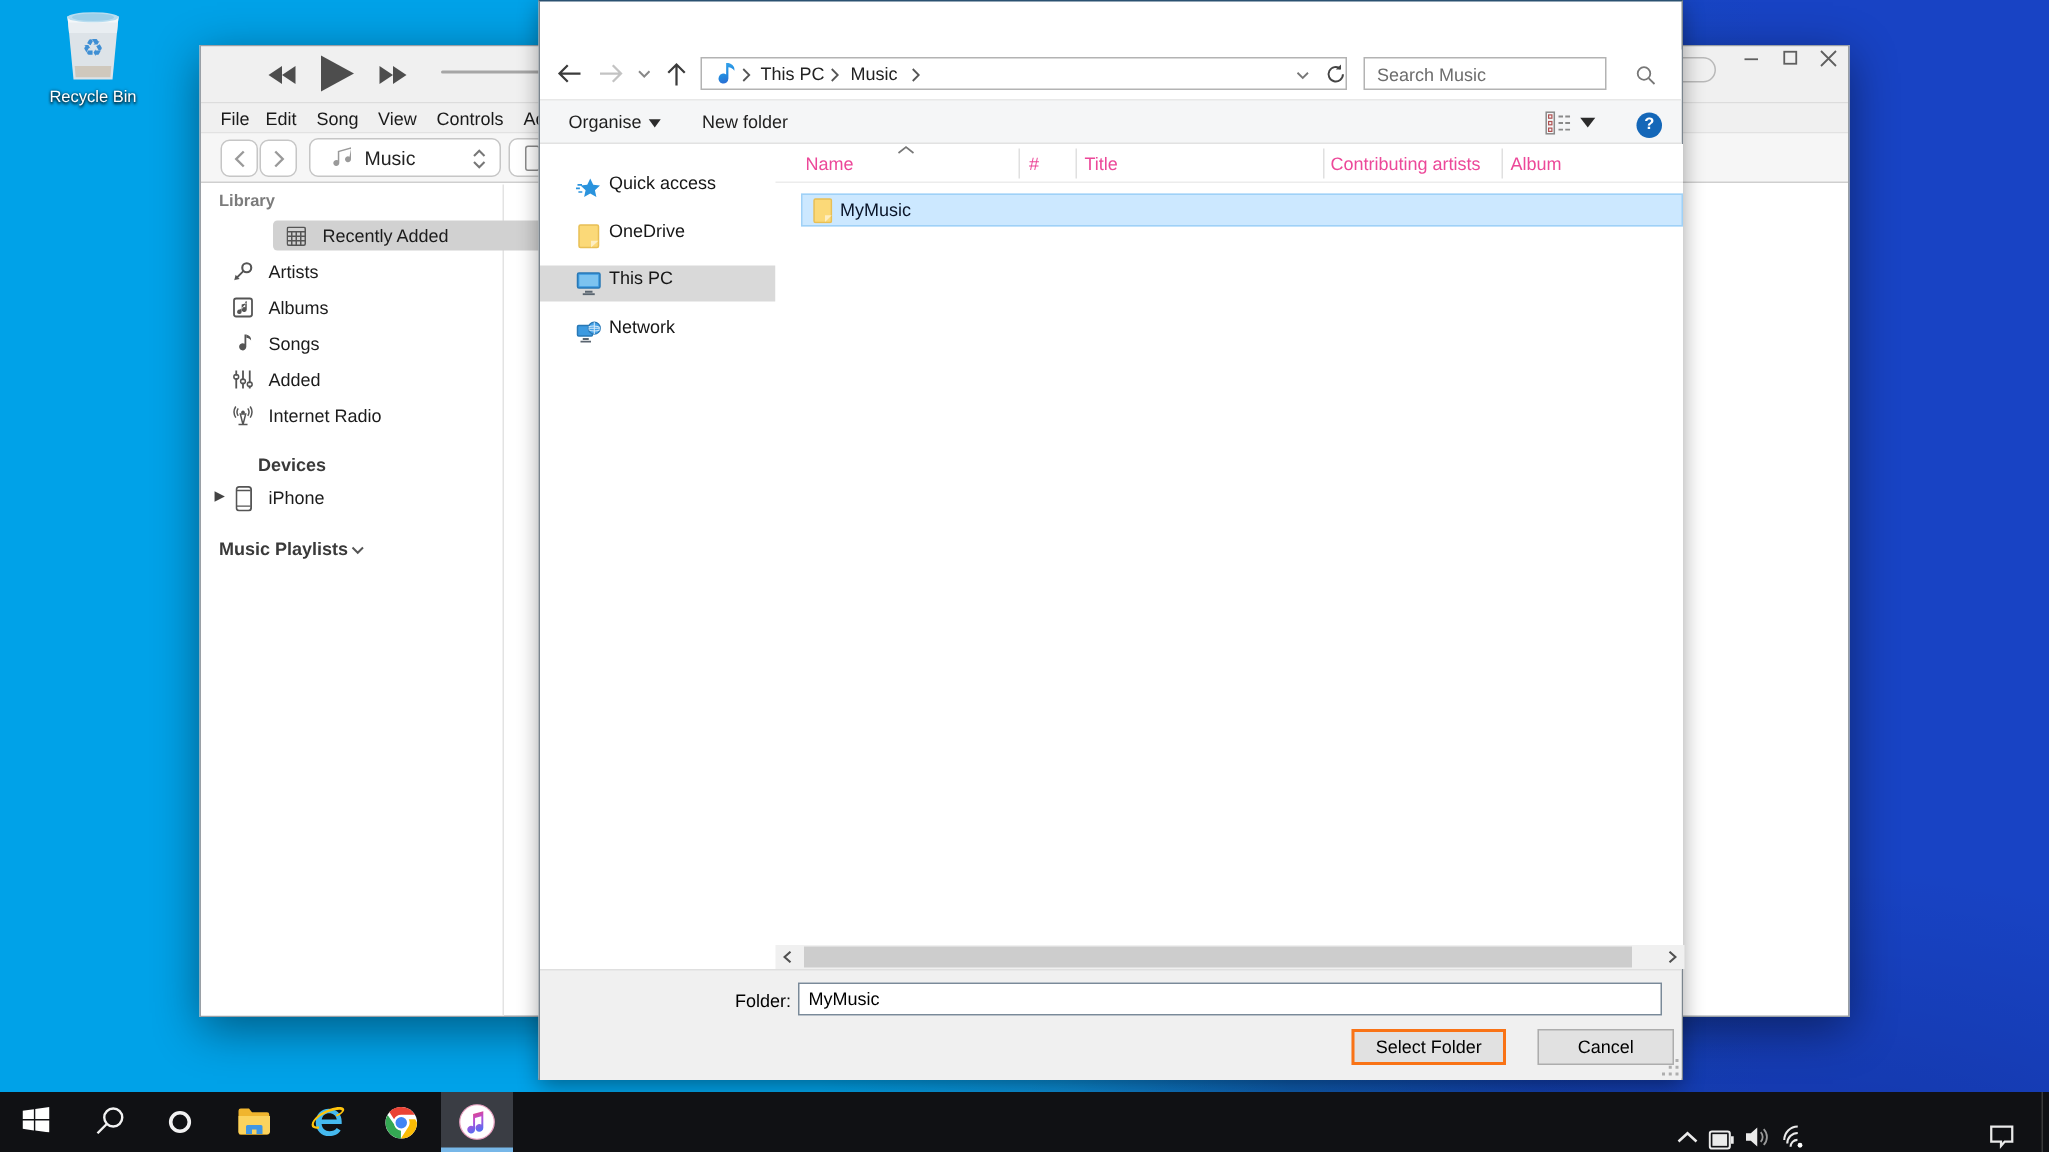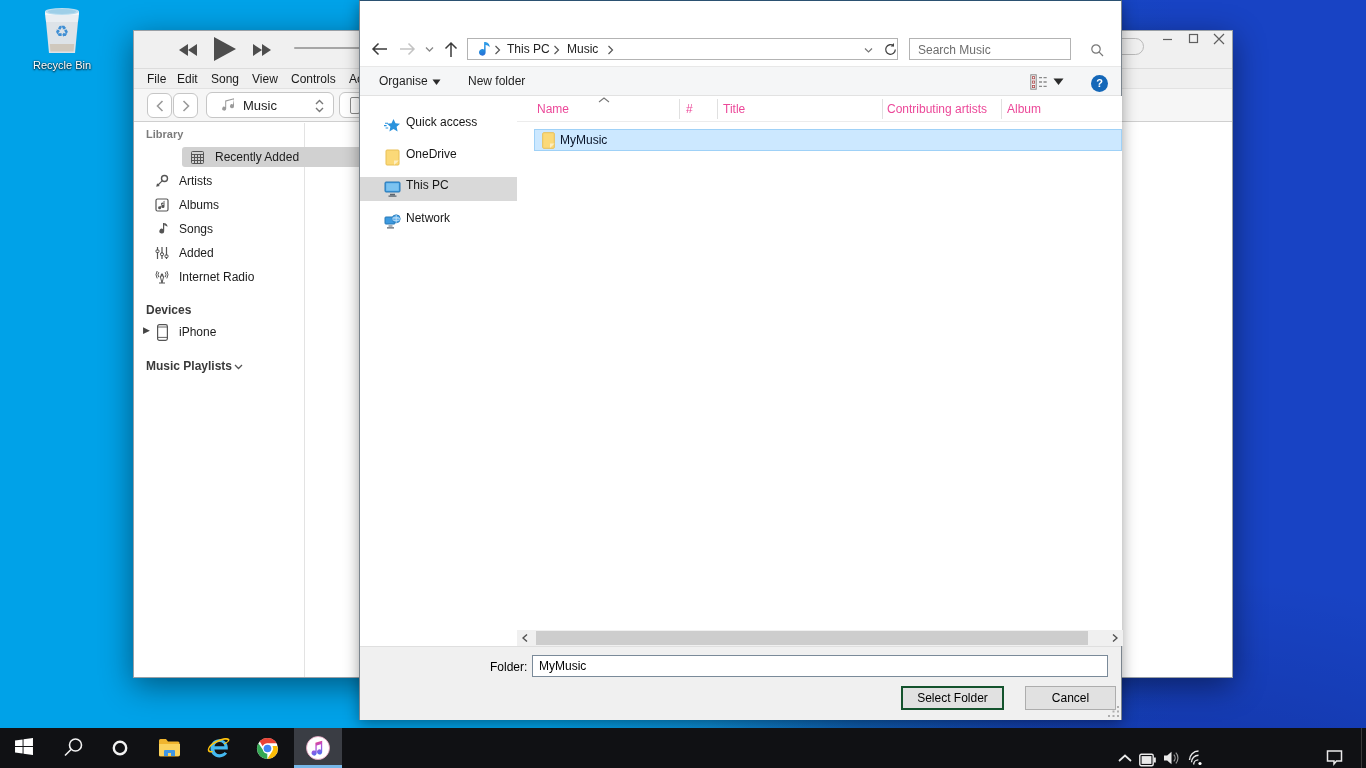--- a/index.html
+++ b/index.html
@@ -12,21 +12,21 @@
 .abs { position:absolute; }
 
 #rbin { position:absolute; left:24px; top:4px; width:76px; text-align:center; }
 #rbin .lbl { color:#fff; font-size:11px; text-shadow:0 1px 2px rgba(0,0,0,.9), 0 0 2px rgba(0,0,0,.7); margin-top:1px; }
 
 #it { position:absolute; left:133px; top:30px; width:1100px; height:648px; background:#fff; border:1px solid #9aa0a6; box-shadow:0 8px 30px rgba(0,0,0,.45); }
 #it .tbar { position:absolute; left:0; top:0; width:100%; height:38px; background:#f0f0f0; border-bottom:1px solid #dcdcdc; }
 #it .menu { position:absolute; left:0; top:38px; width:100%; height:20px; background:#f0f0f0; border-bottom:1px solid #e2e2e2; font-size:12px; color:#1a1a1a; }
 #it .menu span { position:absolute; top:3px; }
 #it .nav { position:absolute; left:0; top:58px; width:100%; height:33px; background:#f6f6f6; border-bottom:1px solid #cfcfcf; }
-#it .sbar { position:absolute; left:0; top:92px; width:171px; bottom:0; background:#fff; border-right:1px solid #e3e3e3; }
+#it .sbar { position:absolute; left:0; top:92px; width:202px; bottom:0; background:#fff; border-right:1px solid #e3e3e3; }
 .navbtn { position:absolute; width:25px; height:25px; top:4px; background:#fff; border:1px solid #c6c6c6; border-radius:6px; color:#8d8d8d; font-size:13px; text-align:center; line-height:23px; }
 #mediadrop { position:absolute; left:72px; top:3px; width:128px; height:26px; background:#fff; border:1px solid #c6c6c6; border-radius:6px; }
 #phonebtn { position:absolute; left:205px; top:3px; width:40px; height:26px; background:#fff; border:1px solid #c6c6c6; border-radius:6px; }
 .sideitem { position:absolute; left:12px; width:188px; height:20px; font-size:12px; color:#1c1c1c; }
 .sideitem .txt { position:absolute; left:33px; top:3px; }
 .sidelabel { position:absolute; left:12px; font-size:11px; font-weight:bold; color:#7c7c7c; }
 
 #dlg { position:absolute; left:359px; top:0; width:763px; height:720px; background:#fff; border:1px solid #7b858e; border-top:1px solid #2b5171; box-shadow:0 4px 14px rgba(0,0,0,.38); }
 #dlg .title { position:absolute; left:0; top:0; width:100%; height:32px; background:#fff; }
 #dlg .title .t { position:absolute; left:31px; top:8px; font-size:12px; color:#000; }
@@ -40,21 +40,21 @@
 #dlg .list { position:absolute; left:157px; top:95px; width:605px; height:534px; background:#fff; }
 .colsep { position:absolute; top:3px; height:20px; width:1px; background:#e0e0e0; }
 .coltxt { position:absolute; top:6px; font-size:12px; color:#ec4899; }
 #selrow { position:absolute; left:17px; top:33px; right:0; height:22px; background:#cce8ff; border:1px solid #9fd1f7; }
 #selrow .txt { position:absolute; left:25px; top:3px; font-size:12px; color:#0a1428; }
 #hscroll { position:absolute; left:157px; top:629px; width:606px; height:16px; background:#f0f0f0; }
 #hscroll .thumb { position:absolute; left:19px; top:1px; width:552px; height:14px; background:#cdcdcd; }
 #dlg .footer { position:absolute; left:0; top:645px; width:100%; height:74px; background:#f0f0f0; border-top:1px solid #dfdfdf; }
 #folderinput { position:absolute; left:172px; top:8px; width:576px; height:22px; background:#fff; border:1px solid #7a8a99; font-size:12px; color:#000; line-height:20px; padding-left:6px; }
 .btn { position:absolute; top:39px; height:24px; background:#e1e1e1; font-size:12px; color:#000; text-align:center; line-height:21px; }
-#btnok { left:541px; width:103px; border:2px solid #14532d; }
+#btnok { left:541px; width:103px; border:2px solid #f97316; }
 #btncancel { left:665px; width:91px; border:1px solid #adadad; line-height:22px; }
 
 #task { position:absolute; left:0; top:728px; width:1366px; height:40px; background:#101114; }
 #itbtn { position:absolute; left:294px; top:0; width:48px; height:40px; background:#3a3d44; }
 #itbtn .ul { position:absolute; left:0; bottom:0; width:48px; height:3px; background:#77b7e8; }
 .tray { position:absolute; top:0; height:40px; color:#eaeaea; }
 </style>
 </head>
 <body>
 
@@ -154,21 +154,21 @@
       <span class="txt">Added</span>
       </div>
     <div class="sideitem" style="top:144px;">
       <svg class="abs" style="left:9px;top:3px;" width="14" height="14" viewBox="0 0 14 14">
           <path d="M7 13 L5.2 6 h3.6 z M7 13 L4 13 M7 13 L10 13" stroke="#555" stroke-width="1" fill="none"></path>
           <circle cx="7" cy="4.8" r="1.2" fill="#555"></circle>
           <path d="M3.8 7.2 a4.5 4.5 0 0 1 0 -5 M10.2 2.2 a4.5 4.5 0 0 1 0 5 M2.2 8.4 a6.8 6.8 0 0 1 0 -7.4 M11.8 1 a6.8 6.8 0 0 1 0 7.4" stroke="#555" stroke-width="1" fill="none"></path>
         </svg>
       <span class="txt">Internet Radio</span>
       </div>
-    <div class="sidelabel" style="top:180px;color:#3a3a3a;font-size:12px;">Devices</div>
+    <div class="sidelabel" style="top:180px;color:#3a3a3a;font-size:12px;margin-left:26px;">Devices</div>
     <div class="sideitem" style="top:199px;">
       <span class="abs" style="left:-3px;top:3px;color:#444;font-size:9px;">▶</span>
       <svg class="abs" style="left:11px;top:2px;" width="11" height="17" viewBox="0 0 11 17">
           <rect x="0.6" y="0.6" width="9.8" height="15.8" rx="1.8" fill="none" stroke="#555" stroke-width="1.2"></rect>
           <path d="M1 3 H10 M1 13.4 H10" stroke="#555" stroke-width="0.9"></path>
         </svg>
       <span class="txt">iPhone</span>
       </div>
     <div class="sidelabel" style="top:236px;color:#3a3a3a;font-size:12px;">Music Playlists</div>
     <svg class="abs" style="left:100px;top:241px;" width="9" height="6" viewBox="0 0 9 6">

